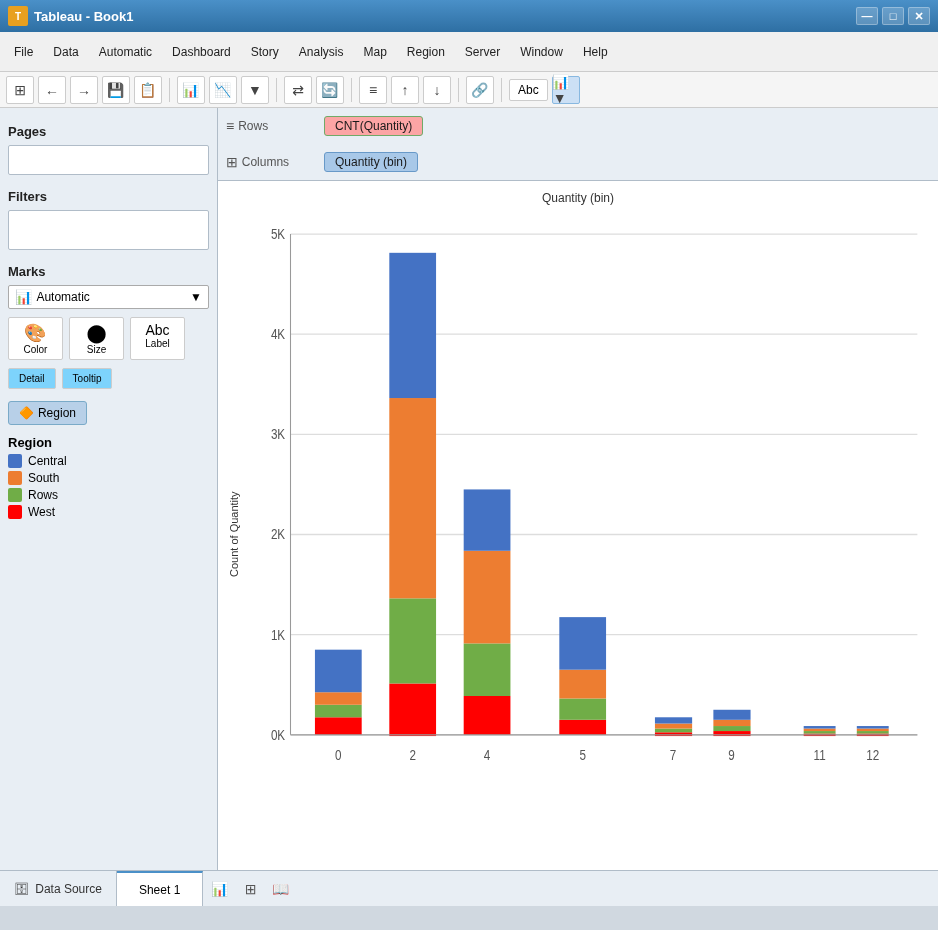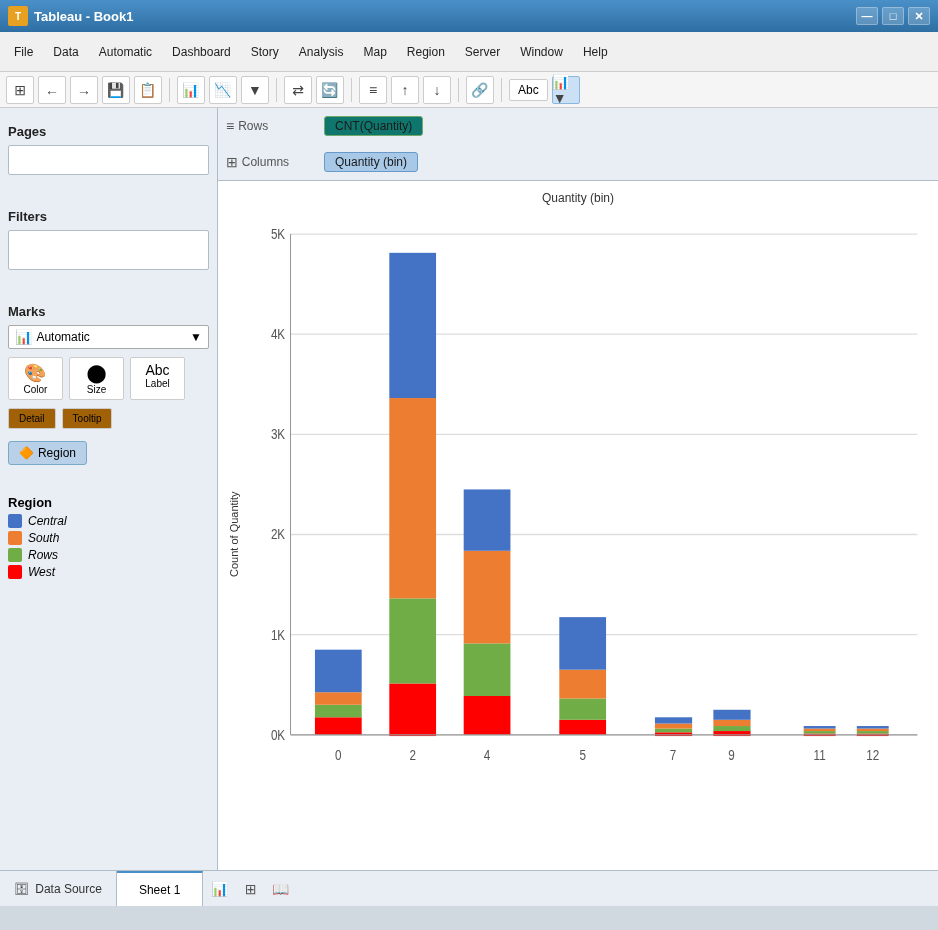--- a/index.html
+++ b/index.html
@@ -57,21 +57,21 @@
       border-right: 1px solid #b0bcc8;
       display: flex;
       flex-direction: column;
       padding: 8px;
       overflow-y: auto;
       flex-shrink: 0;
     }
     .sidebar-section-title {
       font-size: 13px; font-weight: bold; color: #222; margin-bottom: 6px; margin-top: 8px;
     }
-    .sidebar-section { margin-bottom: 26px; }
+    .sidebar-section { margin-bottom: 6px; }
     .sidebar-box {
       background: white; border: 1px solid #b0bcc8; min-height: 50px; border-radius: 2px; padding: 4px;
     }
 
     
     .marks-dropdown {
       display: flex; align-items: center; background: white; border: 1px solid #aaa;
       border-radius: 2px; padding: 3px 6px; cursor: pointer; gap: 4px; margin-bottom: 8px;
     }
     .marks-icons-row {
@@ -80,43 +80,43 @@
     .mark-icon-btn {
       display: flex; flex-direction: column; align-items: center;
       border: 1px solid #ccc; border-radius: 2px; padding: 4px 6px;
       background: white; cursor: pointer; font-size: 10px; min-width: 55px;
     }
     .mark-icon-btn .icon-sym { font-size: 18px; }
     .marks-row2 { display: flex; gap: 6px; }
     .mark-icon-btn2 {
       display: flex; flex-direction: column; align-items: center;
       border: 1px solid #ccc; border-radius: 2px; padding: 4px 10px;
-      background: #a16207; cursor: pointer; font-size: 10px;
+      background: #7dd3fc; cursor: pointer; font-size: 10px;
     }
 
     
     .region-pill {
       background: #b8d0e8; border: 1px solid #7aaac8; border-radius: 3px;
       padding: 4px 10px; font-size: 12px; cursor: pointer; display: inline-flex; align-items: center; gap: 4px;
       margin-top: 6px;
     }
 
     
     .legend-section { margin-top: 4px; }
     .legend-title { font-size: 13px; font-weight: bold; margin-bottom: 4px; }
-    .legend-item { display: flex; align-items: flex-end; gap: 6px; margin-bottom: 3px; font-size: 12px; font-style: italic; }
+    .legend-item { display: flex; align-items: flex-end; gap: 6px; margin-bottom: 3px; font-size: 12px; }
     .legend-color { width: 14px; height: 14px; border-radius: 2px; flex-shrink: 0; }
     .rows-cols-row {
       display: flex; align-items: center; padding: 4px 8px; gap: 8px; height: 36px;
     }
     .rows-cols-label {
       font-size: 12px; color: #555; display: flex; align-items: center; gap: 4px; width: 90px;
     }
     .rows-cols-pill {
-      background: #0f766e; border: 1px solid #70aa68; border-radius: 3px;
+      background: #fca5a5; border: 1px solid #70aa68; border-radius: 3px;
       padding: 2px 10px; font-size: 12px; color: #1a1a1a;
     }
     .rows-cols-pill.blue {
       background: #a8c8e8; border-color: #6899c8;
     }
     .rows-cols-wrapper {
       background: #e8eef4;
       border-bottom: 1px solid #b0bcc8;
     }
     .chart-container {

